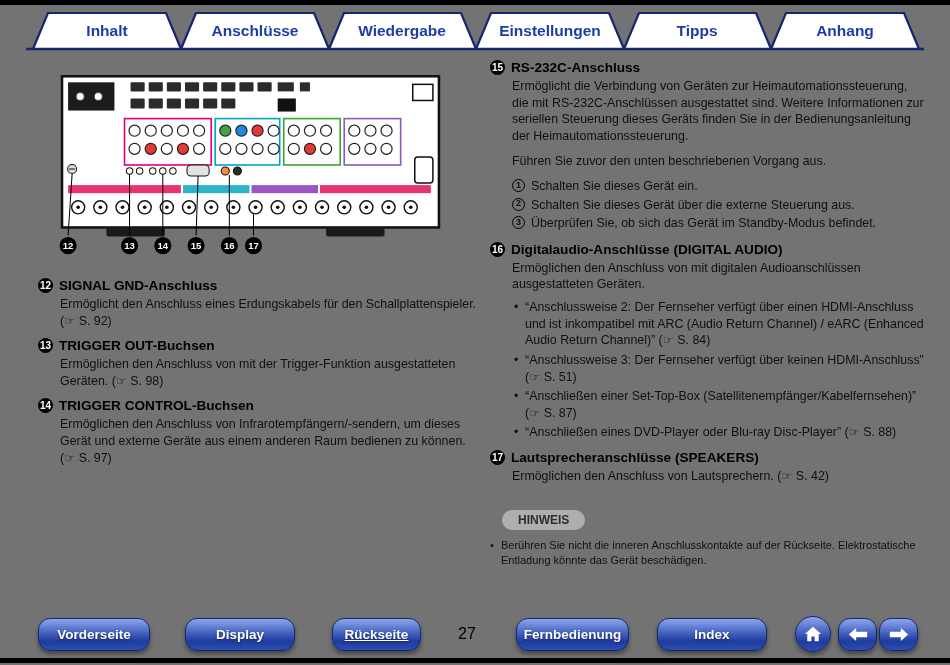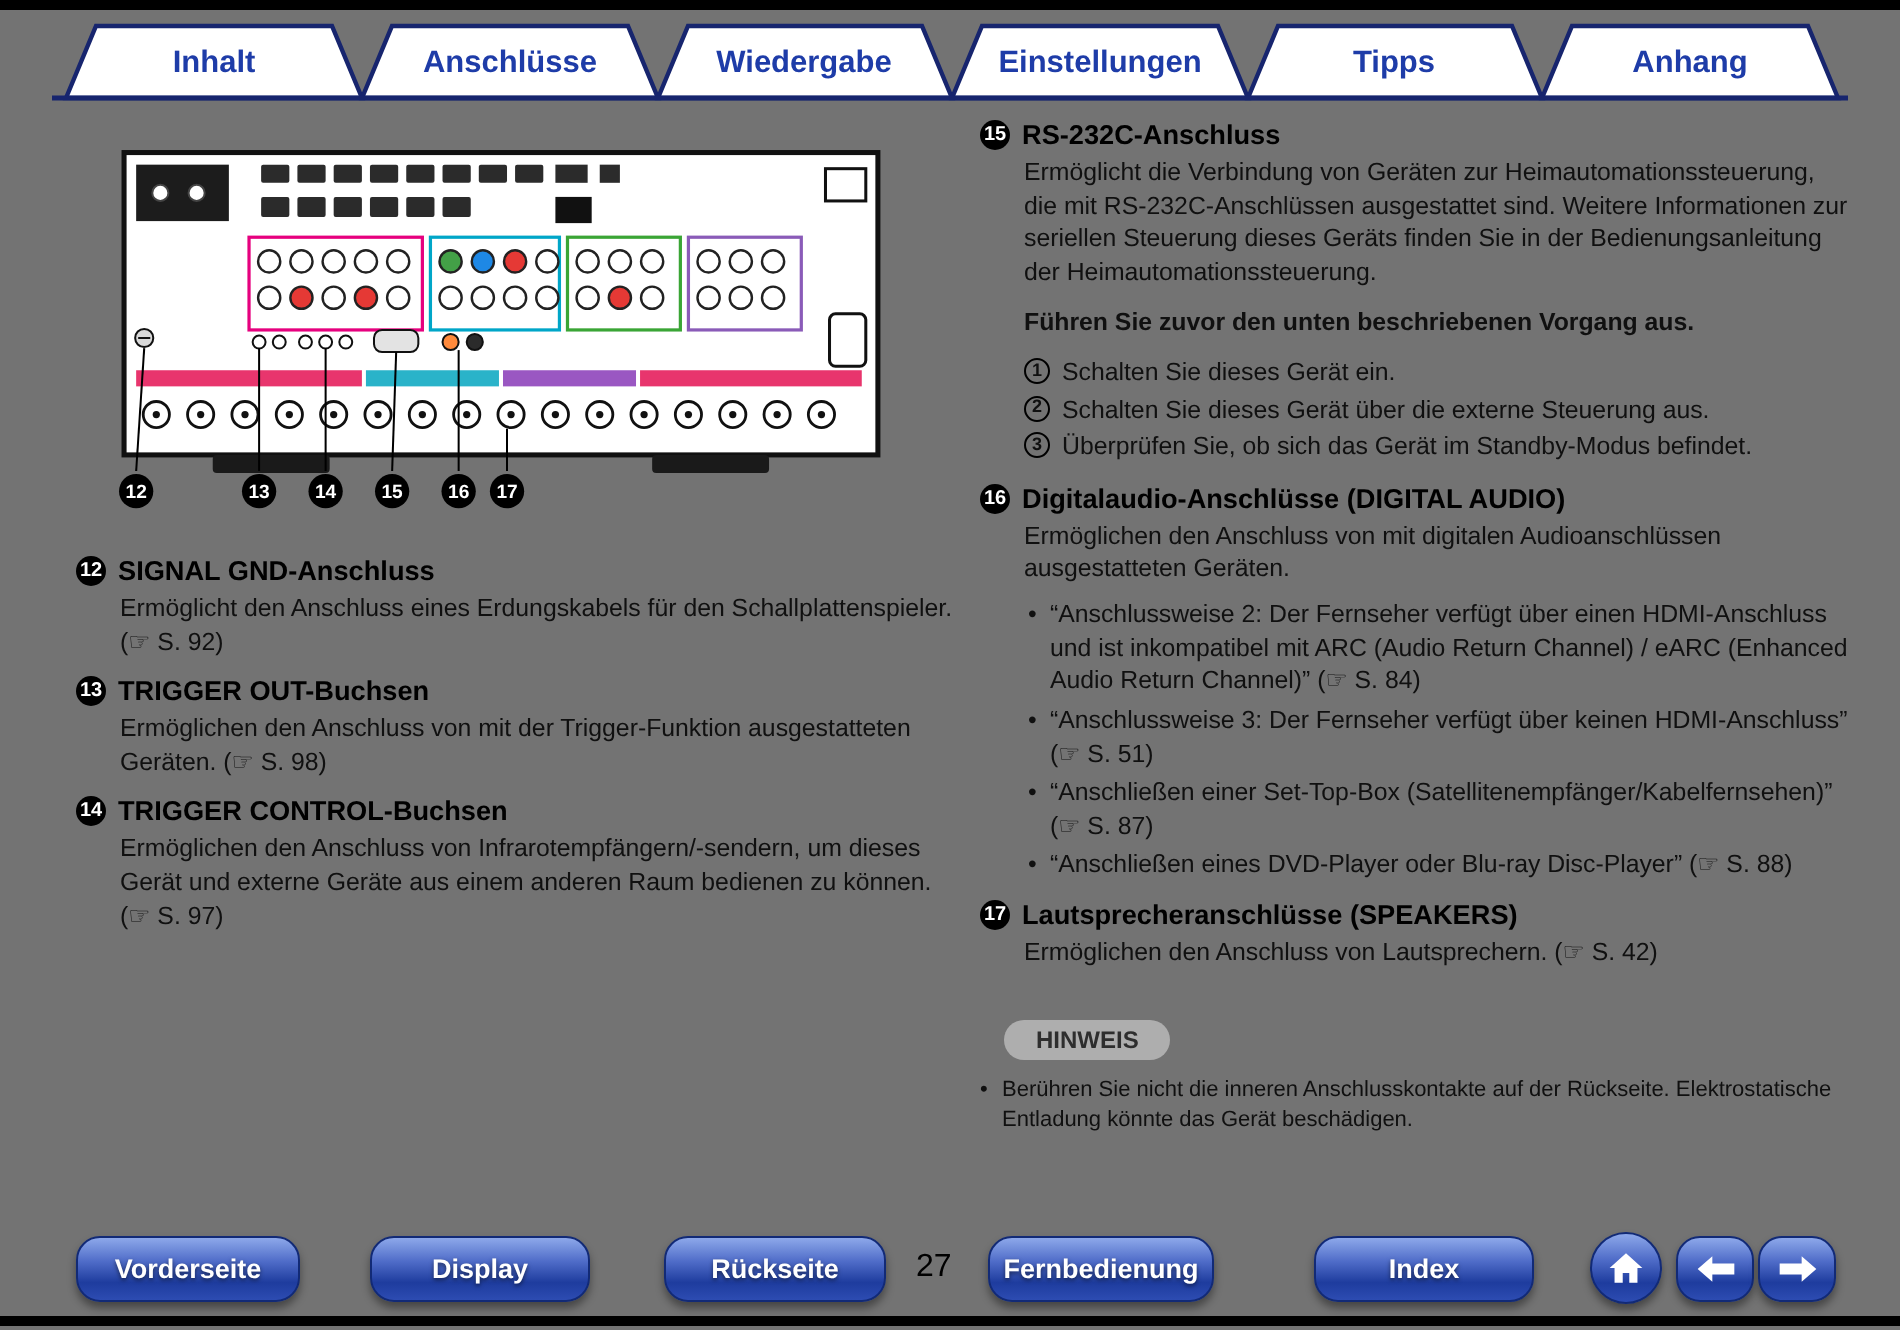--- a/index.html
+++ b/index.html
@@ -21,21 +21,21 @@
   .left-col  { position:absolute; left:38px;  top:62px; width:440px; }
   .right-col { position:absolute; left:490px; top:60px; width:434px; }
   .figure { display:block; margin:10px 0 12px 20px; }
 
   .sec { margin-bottom:9px; }
   .sec-head { display:flex; align-items:center; gap:6px; font-size:13.6px; font-weight:bold;
               color:#000; margin-bottom:3px; }
   .cnum { flex:0 0 auto; width:15px; height:15px; border-radius:50%; background:#000; color:#fff;
           font-size:10px; font-weight:bold; display:flex; align-items:center; justify-content:center; }
   .sec-body { margin-left:22px; font-size:12.4px; line-height:1.34; color:#101010; }
-  .sec-body + .sec-body { margin-top:9px;font-weight:bold; }
+  .sec-body + .sec-body { margin-top:9px; }
 
   .steps { margin:7px 0 0 22px; }
   .step { display:flex; gap:6px; font-size:12.4px; line-height:1.5; color:#101010; align-items:flex-start; }
   .snum { flex:0 0 auto; width:13px; height:13px; margin-top:2px; border:1.3px solid #000;
           border-radius:50%; font-size:9px; font-weight:bold; display:flex; align-items:center;
           justify-content:center; }
 
   .bullets { margin:6px 0 0 24px; display:flex; flex-direction:column; gap:3px; }
   .bullet { position:relative; padding-left:11px; font-size:12.4px; line-height:1.34; color:#101010; }
   .bullet::before { content:"•"; position:absolute; left:0; top:0; }
@@ -308,23 +308,23 @@
 
     <div>
       <span class="note-badge">HINWEIS</span>
       <div class="note-item">Berühren Sie nicht die inneren Anschlusskontakte auf der Rückseite. Elektrostatische Entladung könnte das Gerät beschädigen.</div>
     </div>
   </div>
 
   <div class="footer">
     <div class="btn" style="left:38px;  width:112px;">Vorderseite</div>
     <div class="btn" style="left:185px; width:110px;">Display</div>
-    <div class="btn" style="left:332px; width:111px;">Rückseite</div>
+    <div class="btn" style="left:332px; width:89px;text-decoration:underline;">Rückseite</div>
     <div class="page-num">27</div>
-    <div class="btn" style="left:494px; width:113px;">Fernbedienung</div>
+    <div class="btn" style="left:516px; width:113px;">Fernbedienung</div>
     <div class="btn" style="left:657px; width:110px;">Index</div>
 
     <div class="btn" style="left:795px; width:36px; border-radius:50%; height:36px; top:-2px;">
       <svg width="20" height="18" viewBox="0 0 24 22">
         <path d="M12 2 L2 11 H5 V20 H10 V14 H14 V20 H19 V11 H22 Z" fill="#fff"></path>
       </svg>
     </div>
     <div class="btn" style="left:838px; width:39px;">
       <svg width="22" height="15" viewBox="0 0 24 16">
         <path d="M10 1 L2 8 L10 15 V11 H22 V5 H10 Z" fill="#fff"></path>

